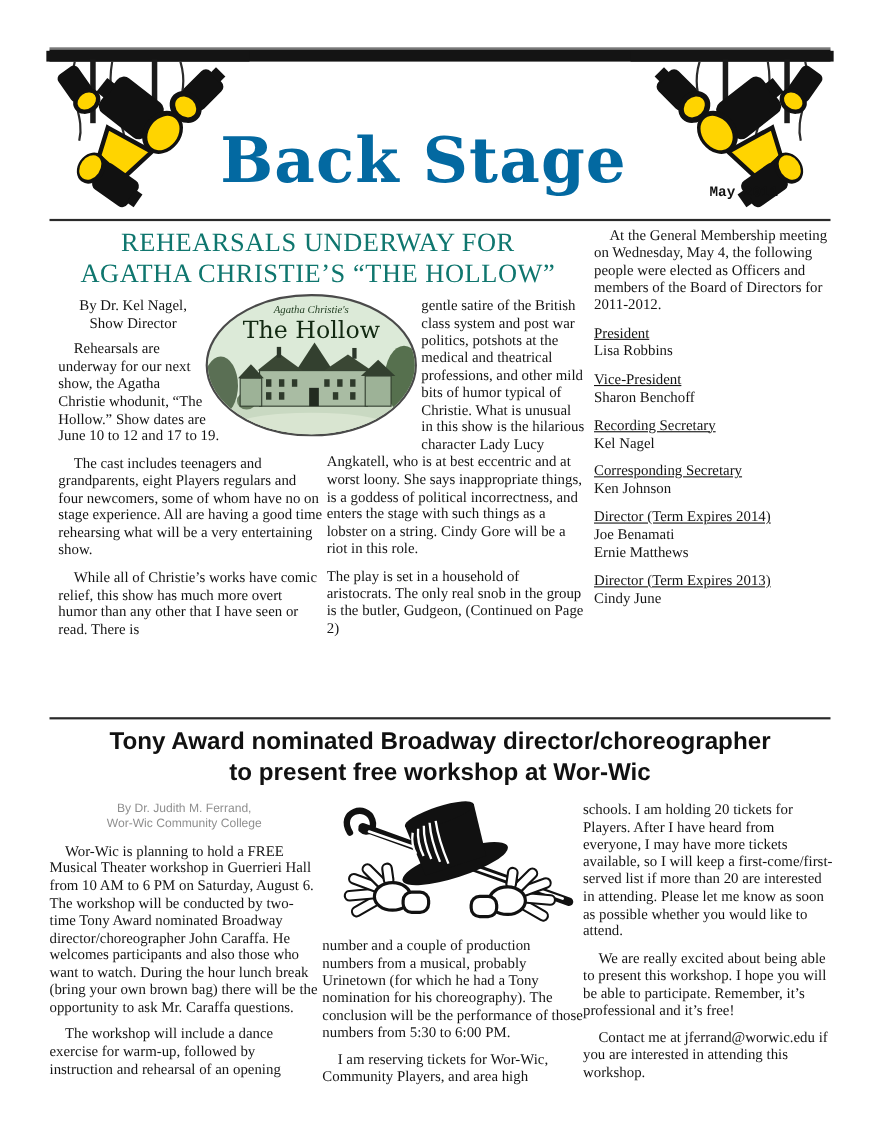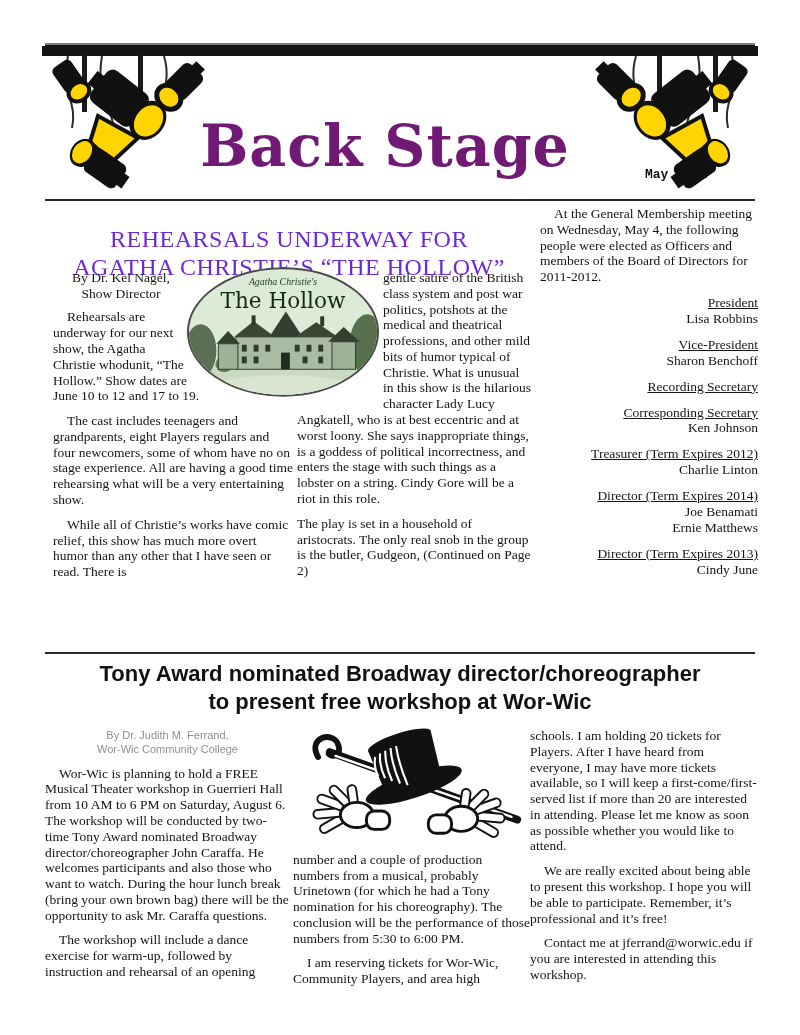--- a/index.html
+++ b/index.html
@@ -7,50 +7,50 @@
         font-family:"Liberation Serif",serif;color:#161616;}
   .abs{position:absolute;}
 
   
   .top-bar{left:45px;top:45px;width:710px;height:11px;background:#141414;}
   .top-bar-hl{left:45px;top:43px;width:710px;height:2px;background:#7a7a7a;}
   .org-title{left:45px;top:68px;width:710px;text-align:center;
              font-family:"Liberation Sans",sans-serif;font-weight:bold;font-size:21px;color:#111;}
   .newsletter-title{left:45px;top:112px;width:680px;text-align:center;
              font-family:"DejaVu Serif",serif;font-weight:bold;font-size:57px;
-             color:#701a75;letter-spacing:1px;}
+             color:#0369a1;letter-spacing:1px;}
   .issue-date{left:645px;top:167px;width:110px;
              font-family:Liberation Mono, monospace;font-weight:bold;font-size:13px;color:#111;}
   .lights{left:42px;top:46px;width:185px;height:158px;}
   .lights.right{left:573px;transform:scaleX(-1);}
   .rule{height:2px;background:#2a2a2a;}
   .rule1{left:45px;top:199px;width:710px;}
   .rule2{left:45px;top:652px;width:710px;}
 
   
   .bodytext{font-size:13.5px;line-height:1.17;color:#141414;}
   .bodytext p{margin:0 0 9px 0;}
   .indent{text-indent:14px;}
 
   
   .hollow-wrap{left:45px;top:206px;width:488px;height:446px;}
-  .hollow-headline{position:absolute;left:0;top:20px;width:100%;text-align:center;
-             font-size:24px;line-height:1.15;letter-spacing:.5px;color:#6d28d9;}
+  .hollow-headline{position:absolute;left:0;top:2px;width:100%;text-align:center;
+             font-size:24px;line-height:1.15;letter-spacing:.5px;color:#0f766e;}
   .hollow-poster{position:absolute;left:140px;top:60px;width:196px;height:133px;}
   .hollow-col1{position:absolute;left:8px;top:64px;width:240px;}
   .hollow-col2{position:absolute;left:252px;top:64px;width:236px;}
   .spacer-r{float:right;width:104px;height:116px;}
   .spacer-l{float:left;width:86px;height:128px;}
   .hollow-byline{text-align:center;margin-bottom:7px;line-height:1.2;}
 
   
   .elections{left:540px;top:206px;width:218px;}
   .elections-heading{font-family:"Liberation Sans",sans-serif;font-weight:bold;font-size:17px;
              line-height:1.25;text-align:center;color:#111;margin-bottom:10px;}
-  .officer{text-align:right;margin-top:10px;line-height:1.18;}
+  .officer{text-align:left;margin-top:10px;line-height:1.18;}
   .officer-title{text-decoration:underline;}
 
   
   .workshop{left:45px;top:658px;width:710px;height:372px;}
   .workshop-headline{position:absolute;left:0;top:2px;width:100%;text-align:center;
              font-family:"Liberation Sans",sans-serif;font-weight:bold;
              font-size:22px;line-height:1.25;color:#111;}
   .ws-col1{position:absolute;left:0;top:70px;width:245px;}
   .ws-col2{position:absolute;left:248px;top:66px;width:238px;}
   .ws-col3{position:absolute;left:485px;top:70px;width:228px;}
@@ -202,28 +202,25 @@
     <div class="officer">
       <div class="officer-title">President</div>
       <div class="officer-name">Lisa Robbins</div>
     </div>
     <div class="officer">
       <div class="officer-title">Vice-President</div>
       <div class="officer-name">Sharon Benchoff</div>
     </div>
     <div class="officer">
       <div class="officer-title">Recording Secretary</div>
+      <div class="officer-name">Kel Nagel</div>
     </div>
     <div class="officer">
       <div class="officer-title">Corresponding Secretary</div>
       <div class="officer-name">Ken Johnson</div>
-    </div>
-    <div class="officer">
-      <div class="officer-title">Treasurer (Term Expires 2012)</div>
-      <div class="officer-name">Charlie Linton</div>
     </div>
     <div class="officer">
       <div class="officer-title">Director (Term Expires 2014)</div>
       <div class="officer-name">Joe Benamati</div>
       <div class="officer-name">Ernie Matthews</div>
     </div>
     <div class="officer">
       <div class="officer-title">Director (Term Expires 2013)</div>
       <div class="officer-name">Cindy June</div>
     </div>

